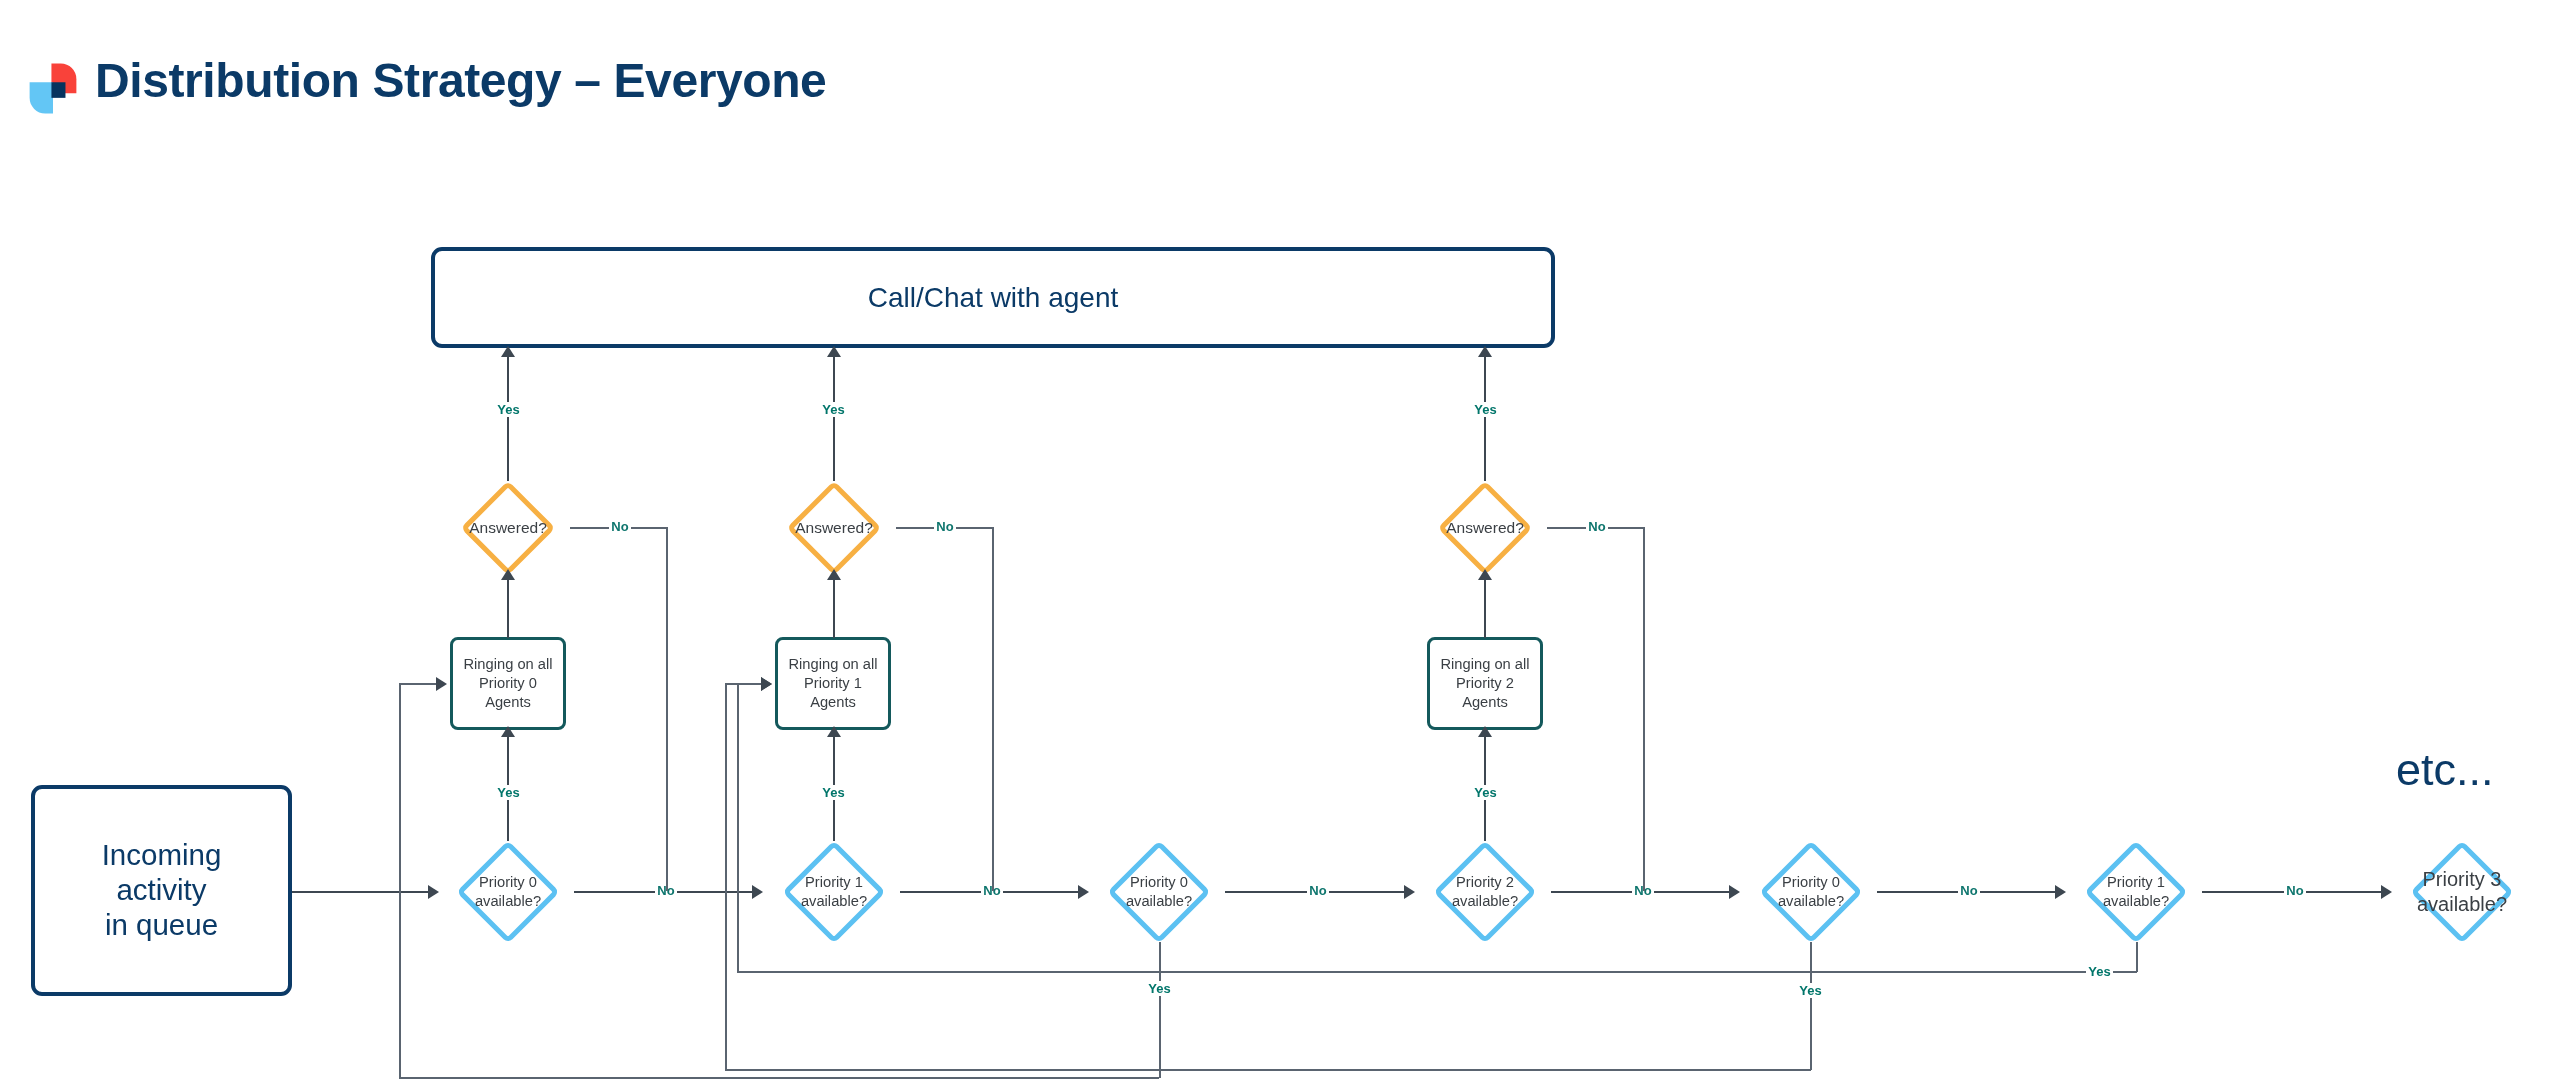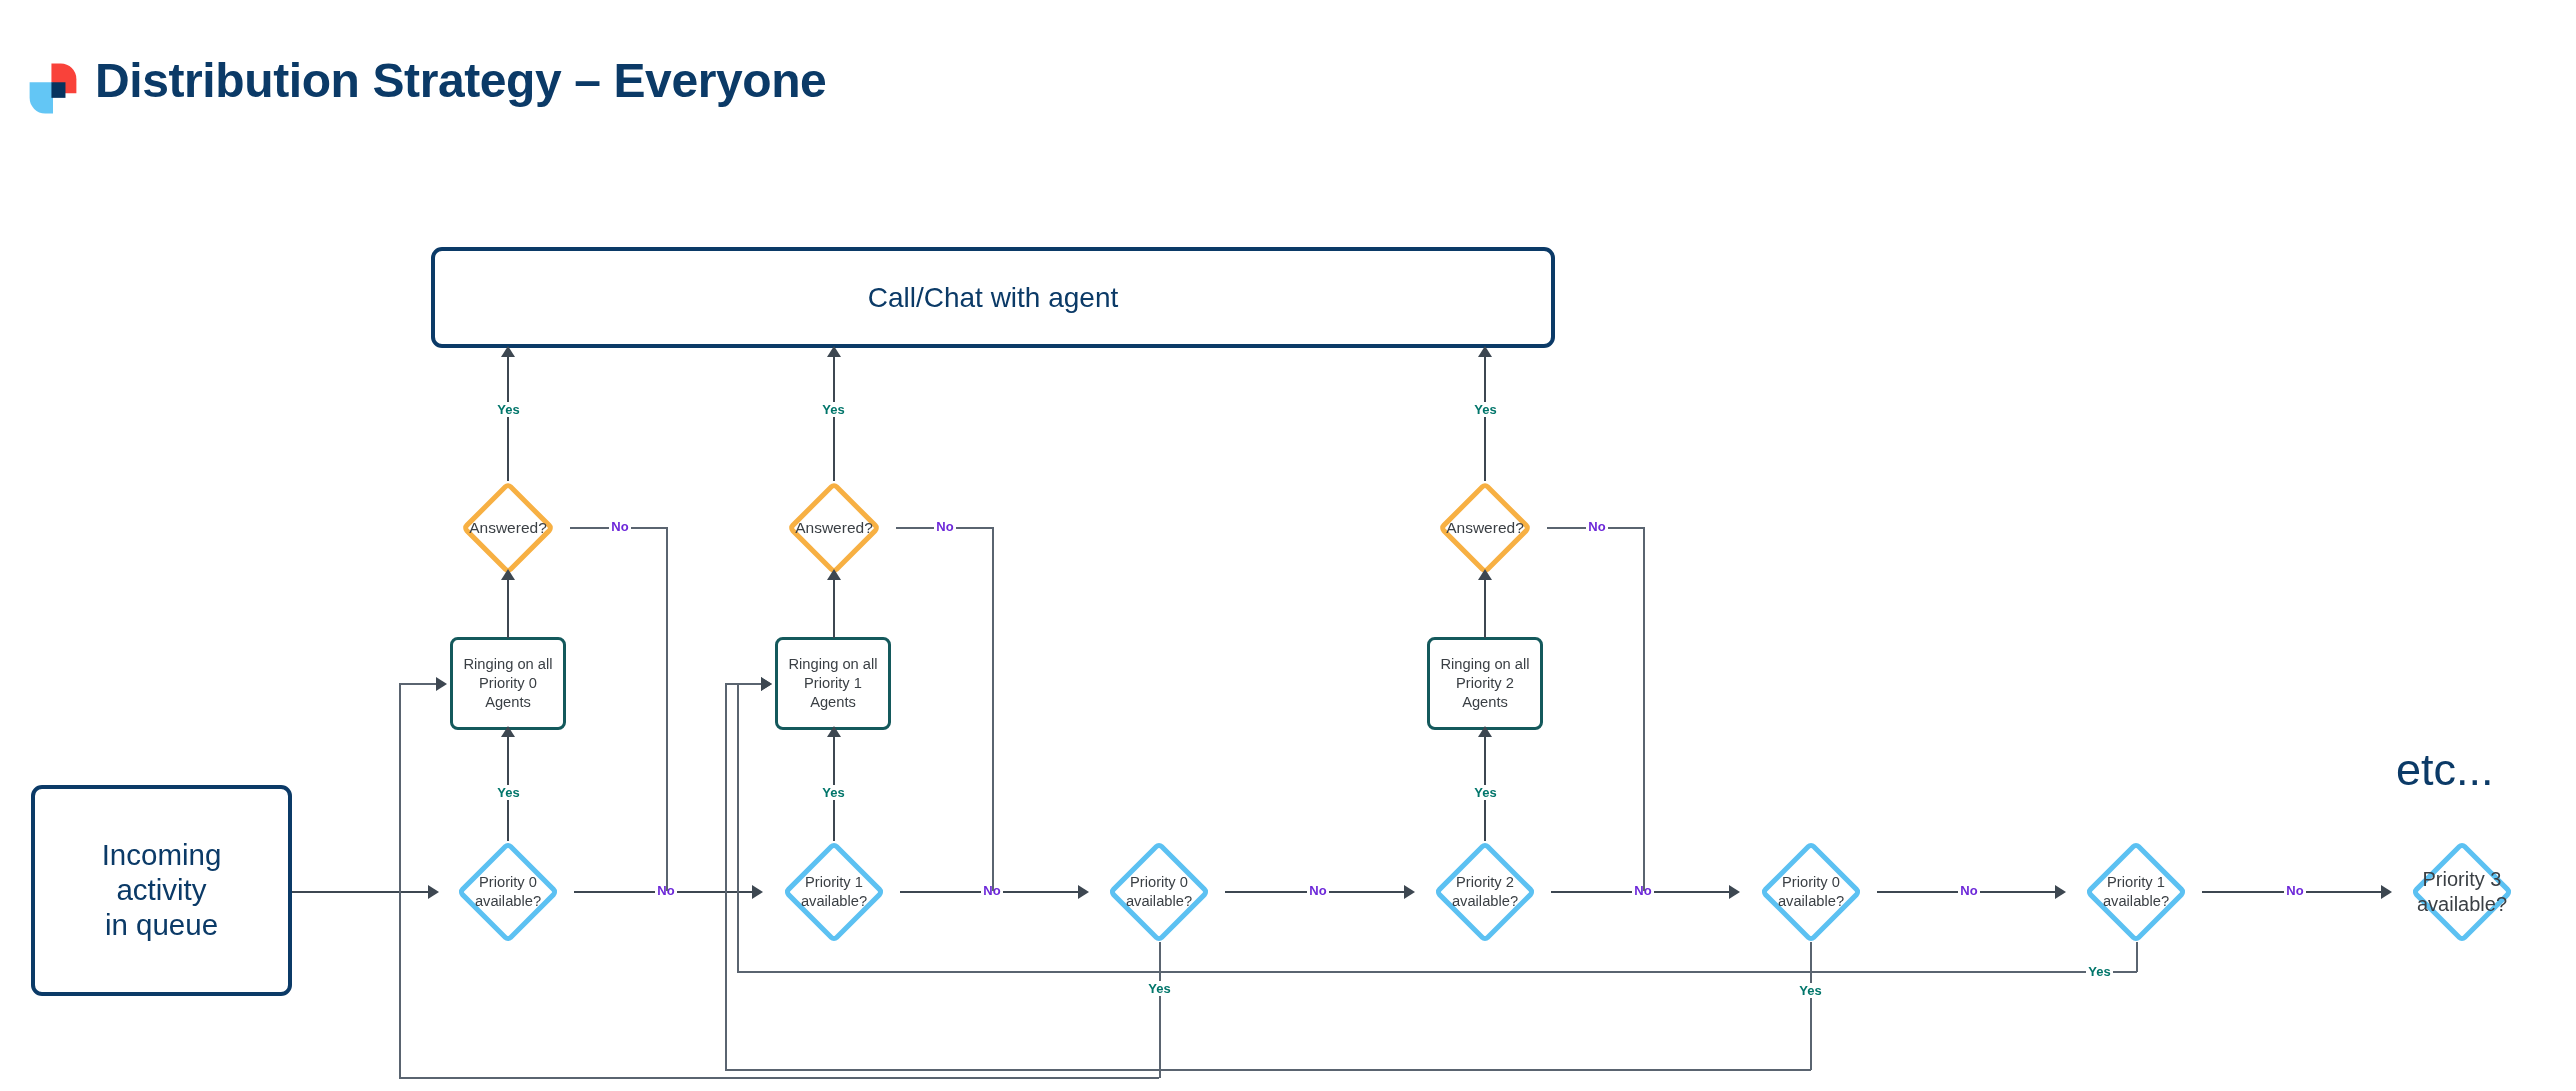--- a/index.html
+++ b/index.html
@@ -59,21 +59,21 @@
   .seg.h.thin{height:1.6px;}
   .seg.v.thin{width:1.6px;}
 
   .arrow{position:absolute;width:0;height:0;}
   .arrow.up{border-left:7px solid transparent;border-right:7px solid transparent;border-bottom:11.6px solid #3d4751;}
   .arrow.right{border-top:7px solid transparent;border-bottom:7px solid transparent;border-left:11.6px solid #3d4751;}
 
   
   .elbl{position:absolute;font-size:13px;font-weight:bold;white-space:nowrap;}
   .lbl-yes{color:#00756a;}
-  .lbl-no{color:#6d28d9;}
+  .lbl-no{color:#0f766e;}
   .lbl-bg{background:#ffffff;padding:0 2.3px;}
 
   
   #etc{
     position:absolute;color:#0b3a67;font-size:45px;white-space:nowrap;
   }
 </style>
 </head>
 <body>
 

